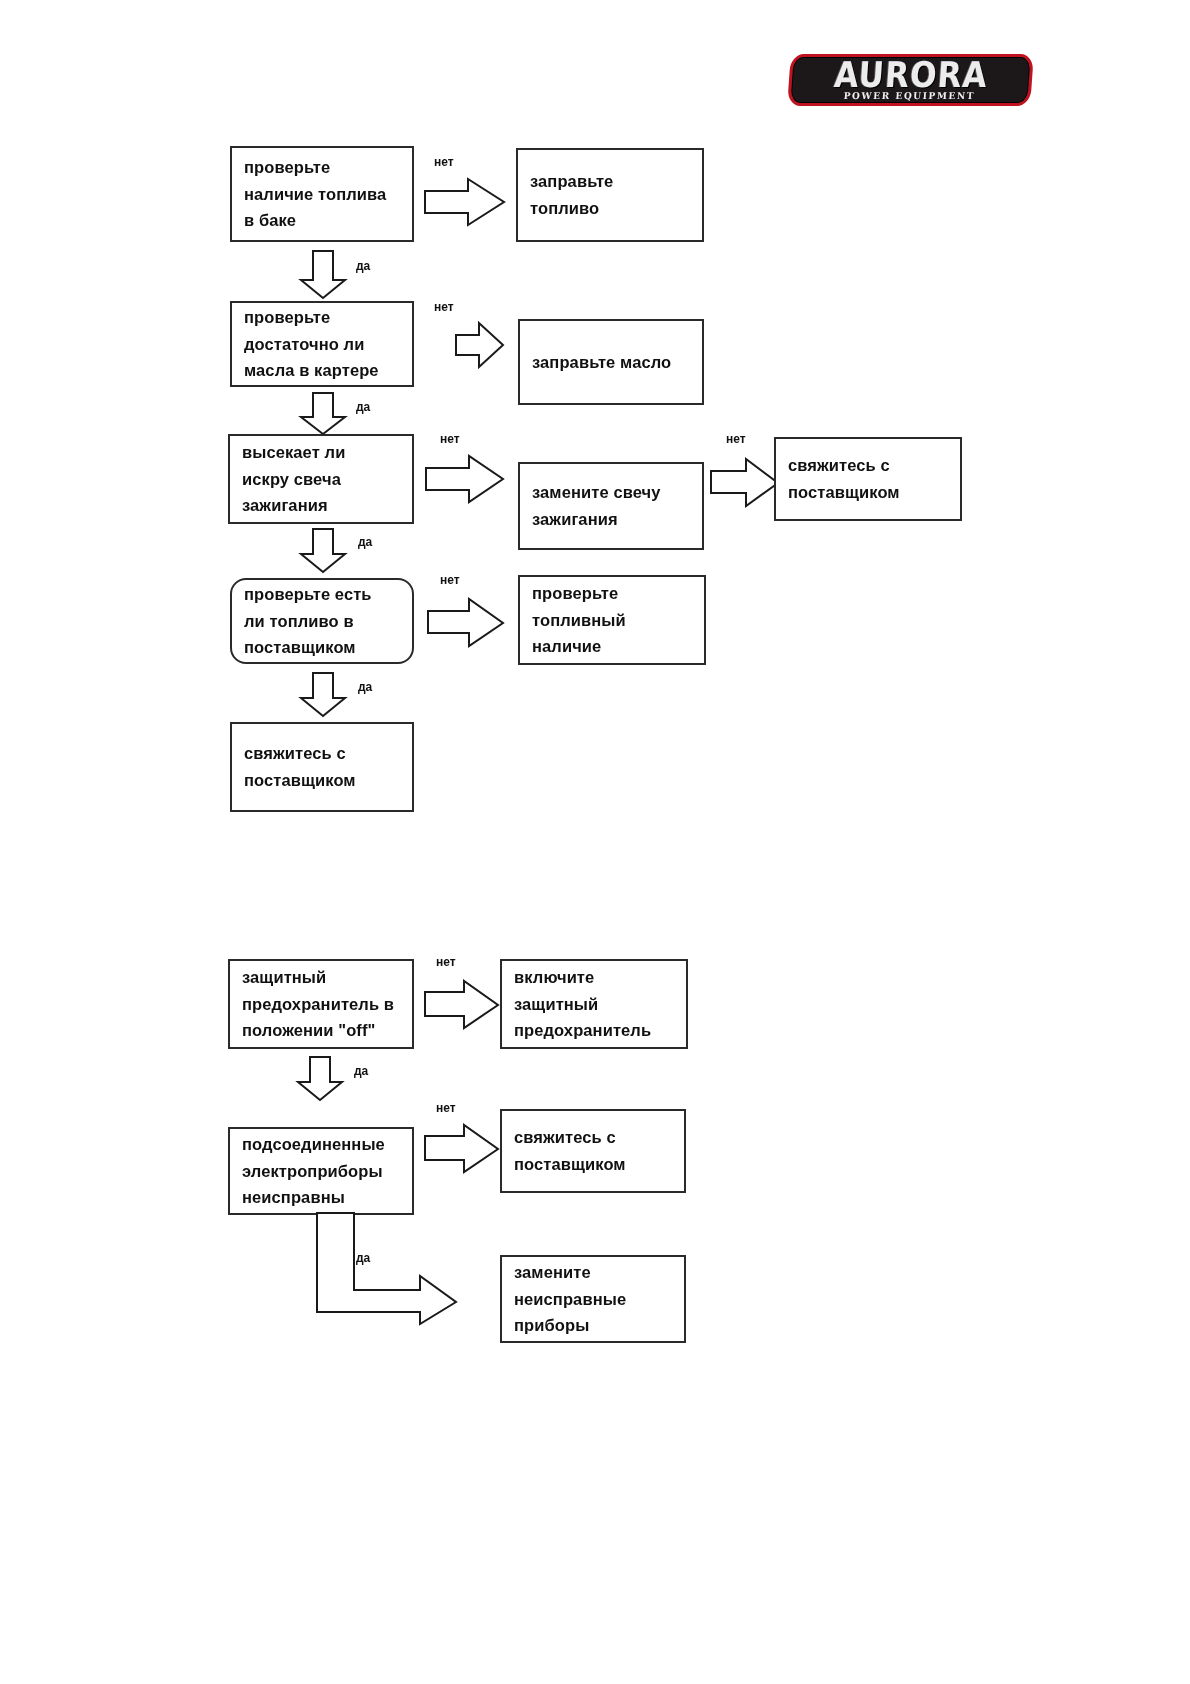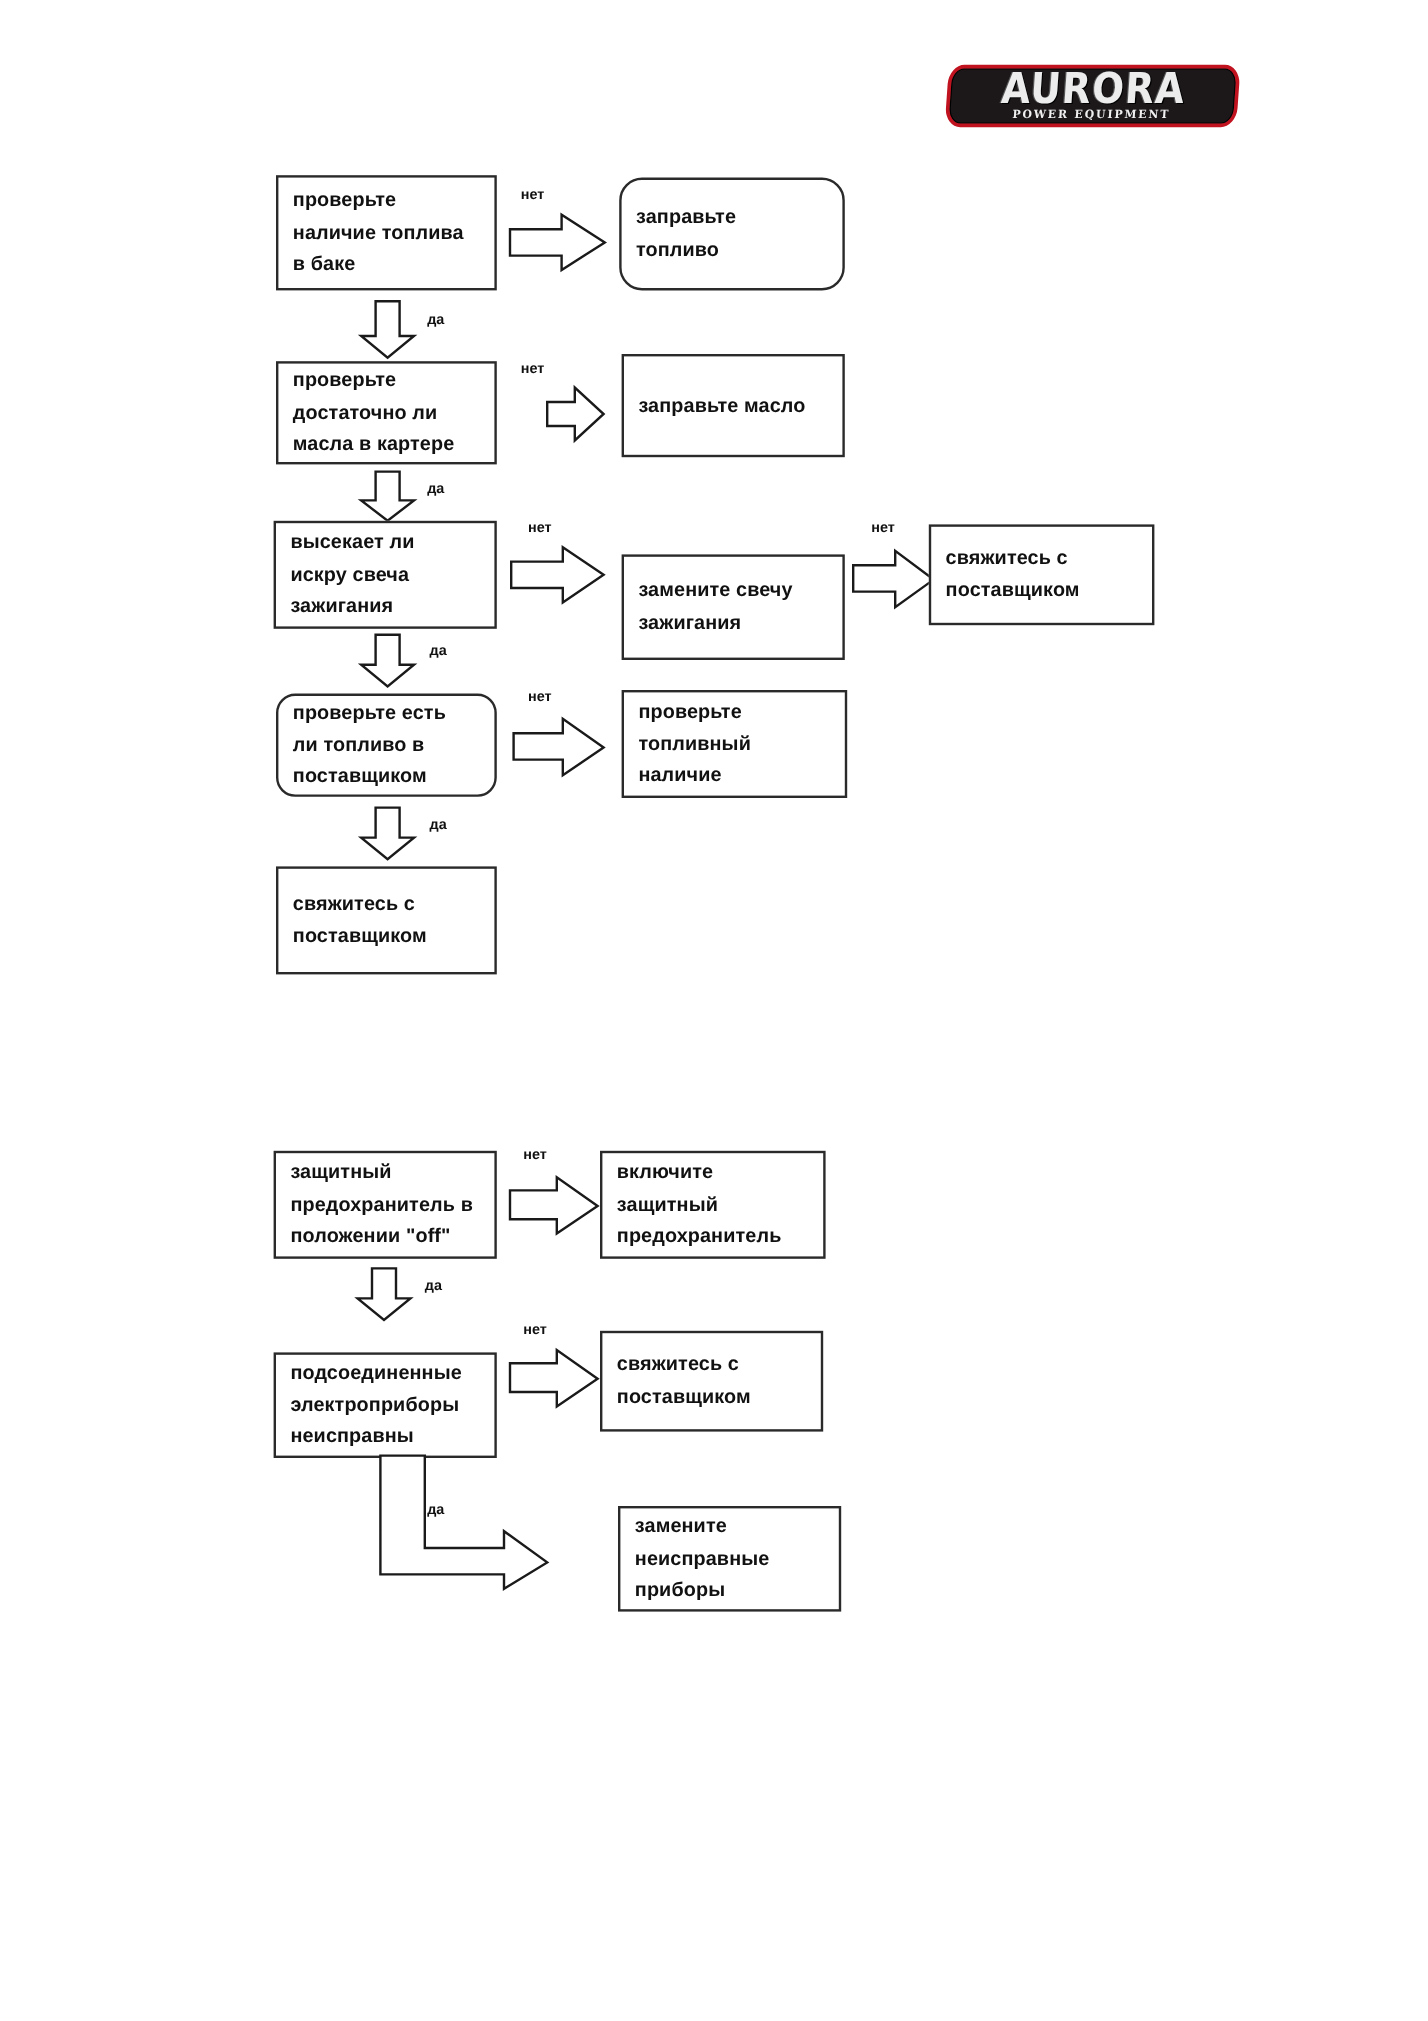--- a/index.html
+++ b/index.html
@@ -110,21 +110,21 @@
   </div>
 
   <div class="lbl" style="left:434px;top:155px;">нет</div>
 
   <div class="arrow" style="left:424px;top:178px;">
     <svg width="82" height="48" viewBox="0 0 82 48">
       <polygon points="1,13 44,13 44,1 80,24 44,47 44,35 1,35"></polygon>
     </svg>
   </div>
 
-  <div class="box" style="left:516px;top:148px;width:188px;height:94px;border-radius:19px;">
+  <div class="box" style="left:516px;top:148px;width:188px;height:94px;">
     <span class="ln">заправьте</span>
     <span class="ln">топливо</span>
   </div>
 
   <div class="arrow" style="left:300px;top:250px;">
     <svg width="46" height="50" viewBox="0 0 46 50">
       <polygon points="13,1 33,1 33,30 45,30 23,48 1,30 13,30"></polygon>
     </svg>
   </div>
   <div class="lbl" style="left:356px;top:259px;">да</div>
@@ -136,21 +136,21 @@
   </div>
 
   <div class="lbl" style="left:434px;top:300px;">нет</div>
 
   <div class="arrow" style="left:455px;top:322px;">
     <svg width="50" height="46" viewBox="0 0 50 46">
       <polygon points="1,13 24,13 24,1 48,23 24,45 24,33 1,33"></polygon>
     </svg>
   </div>
 
-  <div class="box" style="left:518px;top:295px;width:186px;height:86px;justify-content:center;">
+  <div class="box" style="left:518px;top:319px;width:186px;height:86px;justify-content:center;">
     <span class="ln">заправьте масло</span>
   </div>
 
   <div class="arrow" style="left:300px;top:392px;">
     <svg width="46" height="44" viewBox="0 0 46 44">
       <polygon points="13,1 33,1 33,25 45,25 23,42 1,25 13,25"></polygon>
     </svg>
   </div>
   <div class="lbl" style="left:356px;top:400px;">да</div>
 
@@ -271,19 +271,19 @@
     <span class="ln">поставщиком</span>
   </div>
 
   <div class="arrow" style="left:316px;top:1212px;">
     <svg width="160" height="112" viewBox="0 0 160 112">
       <polygon points="1,1 38,1 38,78 104,78 104,64 140,90 104,112 104,100 1,100"></polygon>
     </svg>
   </div>
   <div class="lbl" style="left:356px;top:1251px;">да</div>
 
-  <div class="box" style="left:500px;top:1255px;width:186px;height:88px;margin-left:15px;">
+  <div class="box" style="left:500px;top:1255px;width:186px;height:88px;">
     <span class="ln">замените</span>
     <span class="ln">неисправные</span>
     <span class="ln">приборы</span>
   </div>
 
 </div>
 
 </body></html>

